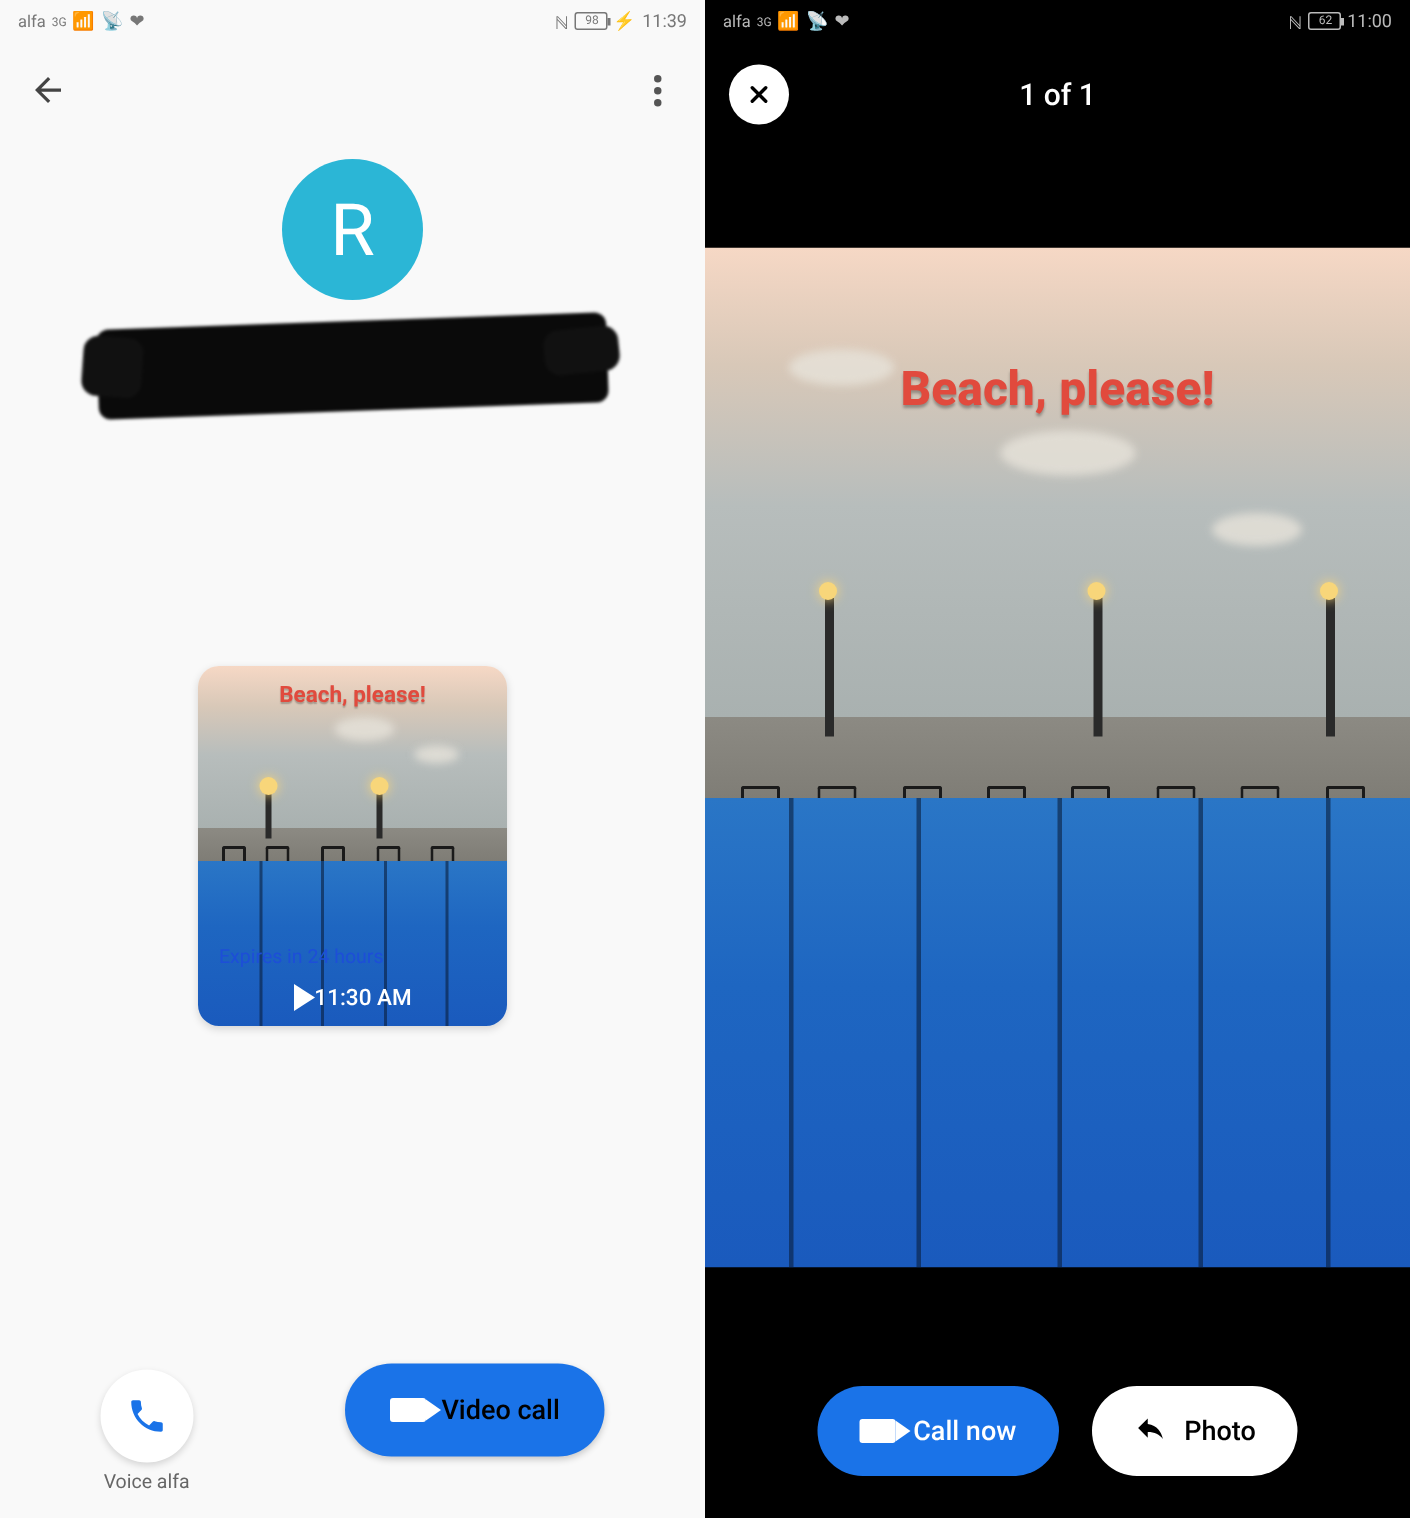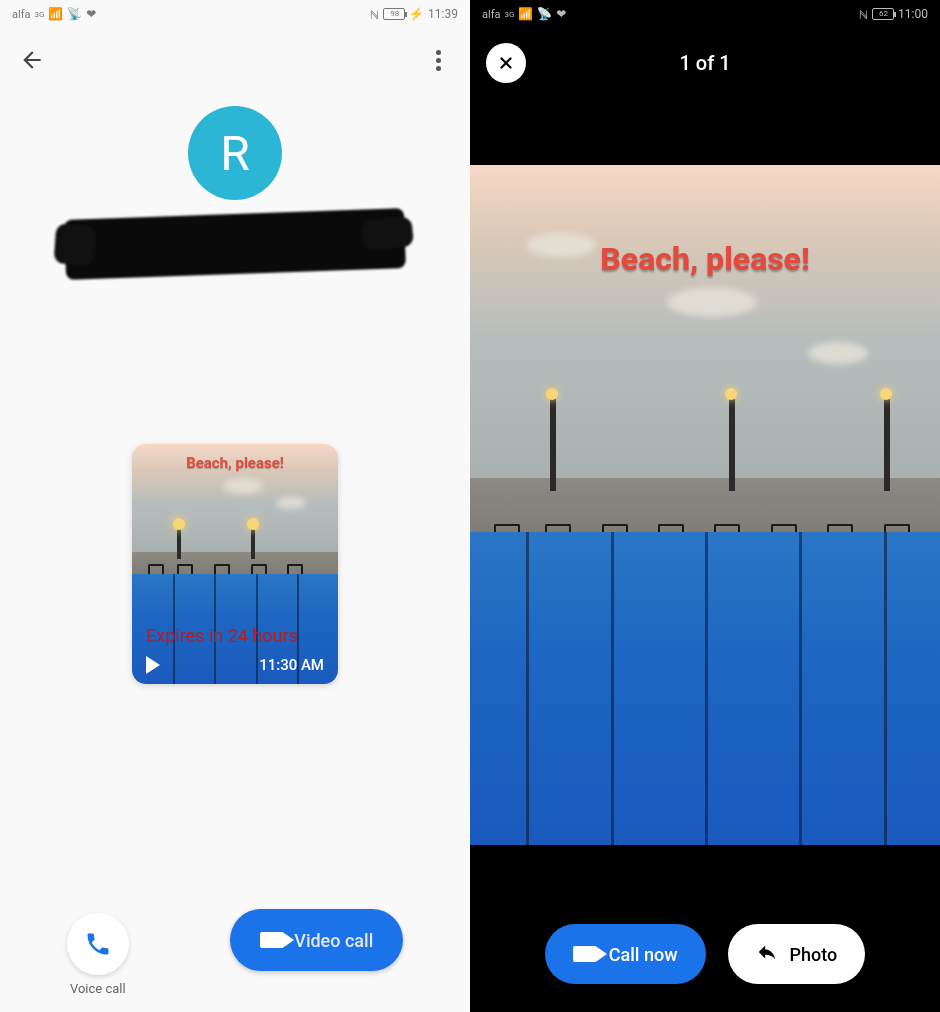--- a/index.html
+++ b/index.html
@@ -94,41 +94,41 @@
   .chair { position:absolute; bottom:0; width:16px; height:14px; border:2px solid #1a1a1a; border-bottom:none; border-radius:2px 2px 0 0; }
 
   .card-caption {
     position:absolute; top:10px; left:0; right:0;
     text-align:center;
     color:#e14a3d; font-weight:700; font-size:15px;
     text-shadow: 0 1px 1px rgba(0,0,0,.25);
   }
   .card-info { position:absolute; left:14px; right:14px; bottom:10px; color:#fff;}
   .card-title { font-size:20px; font-weight:400; }
-  .card-expires { font-size:18px; color:#b91c1c; margin-top:16px;}
-  .card-bottom-row { display:flex; justify-content:space-between; align-items:center; margin-top:10px;}
+  .card-expires { font-size:13px; color:#1d4ed8; margin-top:16px;}
+  .card-bottom-row { display:flex; justify-content:center; align-items:center; margin-top:10px;}
   .play-icon { width:0; height:0; border-left:14px solid #fff; border-top:9px solid transparent; border-bottom:9px solid transparent; }
   .card-time { font-size:15px; font-weight:500;}
 
   
   .bottom-actions {
     position:absolute; bottom:16px; left:0; right:0;
     display:flex; justify-content:space-around; align-items:flex-end;
     padding: 0 16px;
   }
   .action-col { display:flex; flex-direction:column; align-items:center; gap:6px;}
   .circle-btn {
     width:62px; height:62px; border-radius:50%;
     background:#fff; box-shadow:0 2px 5px rgba(0,0,0,.15);
     display:flex; align-items:center; justify-content:center;
   }
   .action-label { font-size:13px; color:#666; }
   .pill-btn {
     height:62px; padding: 0 30px;
-    border-radius:31px; background:#1a73e8; color:#e5e5e5;
+    border-radius:31px; background:#1a73e8; color:#000000;
     display:flex; align-items:center; gap:10px;
     font-size:18px; font-weight:500;
     box-shadow: 0 2px 5px rgba(0,0,0,.2);
   }
   .cam-icon { width:24px; height:16px; background:#fff; border-radius:2px; position:relative;}
   .cam-icon::after { content:""; position:absolute; right:-10px; top:1px;
     width:0; height:0; border-left:10px solid #fff; border-top:7px solid transparent; border-bottom:7px solid transparent;}
   .phone-icon svg { width:28px; height:28px; }
   .rec-dot { width:16px; height:16px; border-radius:50%; background:#ea4335;}
 
@@ -259,21 +259,21 @@
     </div>
   </div>
 
   <div class="bottom-actions">
     <div class="action-col">
       <div class="circle-btn phone-icon">
         <svg viewBox="0 0 24 24">
             <path d="M6.6 10.8c1.4 2.8 3.8 5.1 6.6 6.6l2.2-2.2c.3-.3.7-.4 1-.2 1.1.4 2.4.6 3.6.6.6 0 1 .4 1 1V20c0 .6-.4 1-1 1C10.6 21 3 13.4 3 4c0-.6.4-1 1-1h3.5c.6 0 1 .4 1 1 0 1.2.2 2.5.6 3.6.1.4 0 .8-.3 1l-2.2 2.2z" fill="#1a73e8"></path>
           </svg>
       </div>
-      <div class="action-label">Voice call</div>
+      <div class="action-label">Voice alfa</div>
     </div>
     <div class="action-col">
       <div class="pill-btn">
         <div class="cam-icon"></div>
         <span>Video call</span>
       </div>
       <div style="height:19px"></div>
     </div>
   </div>
 </div>

